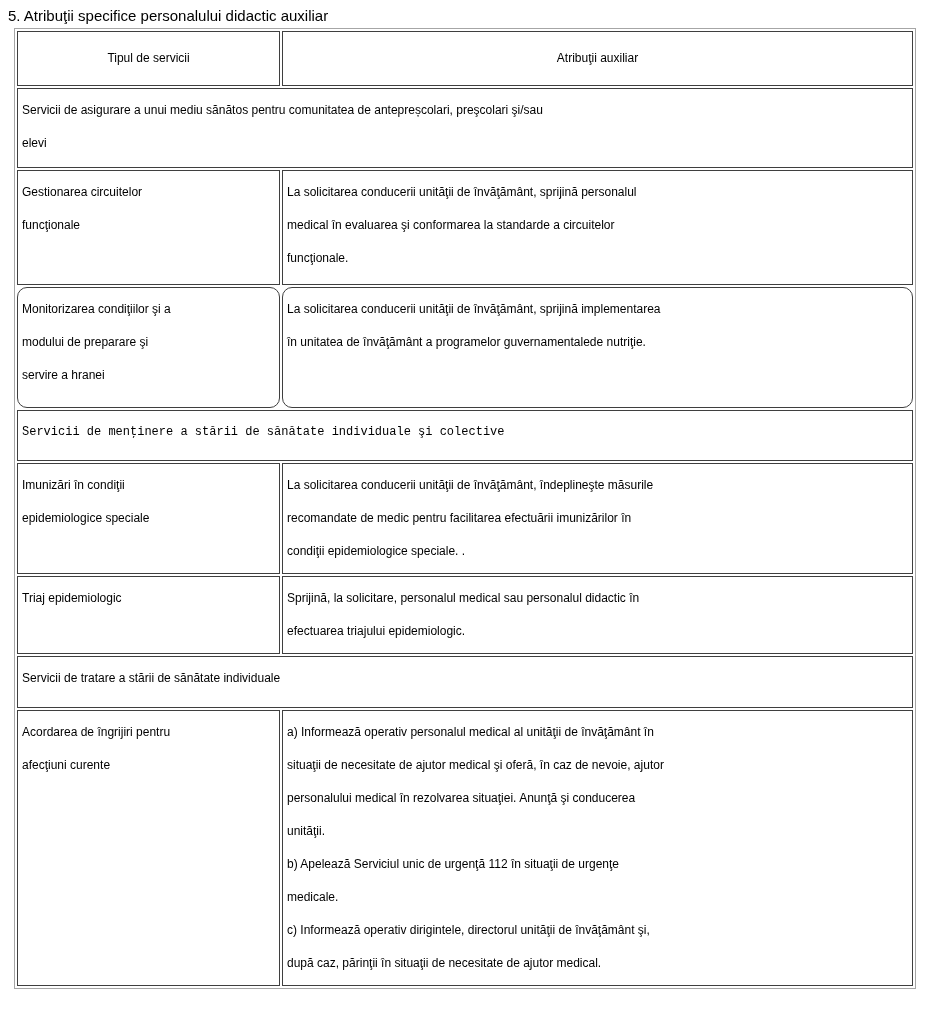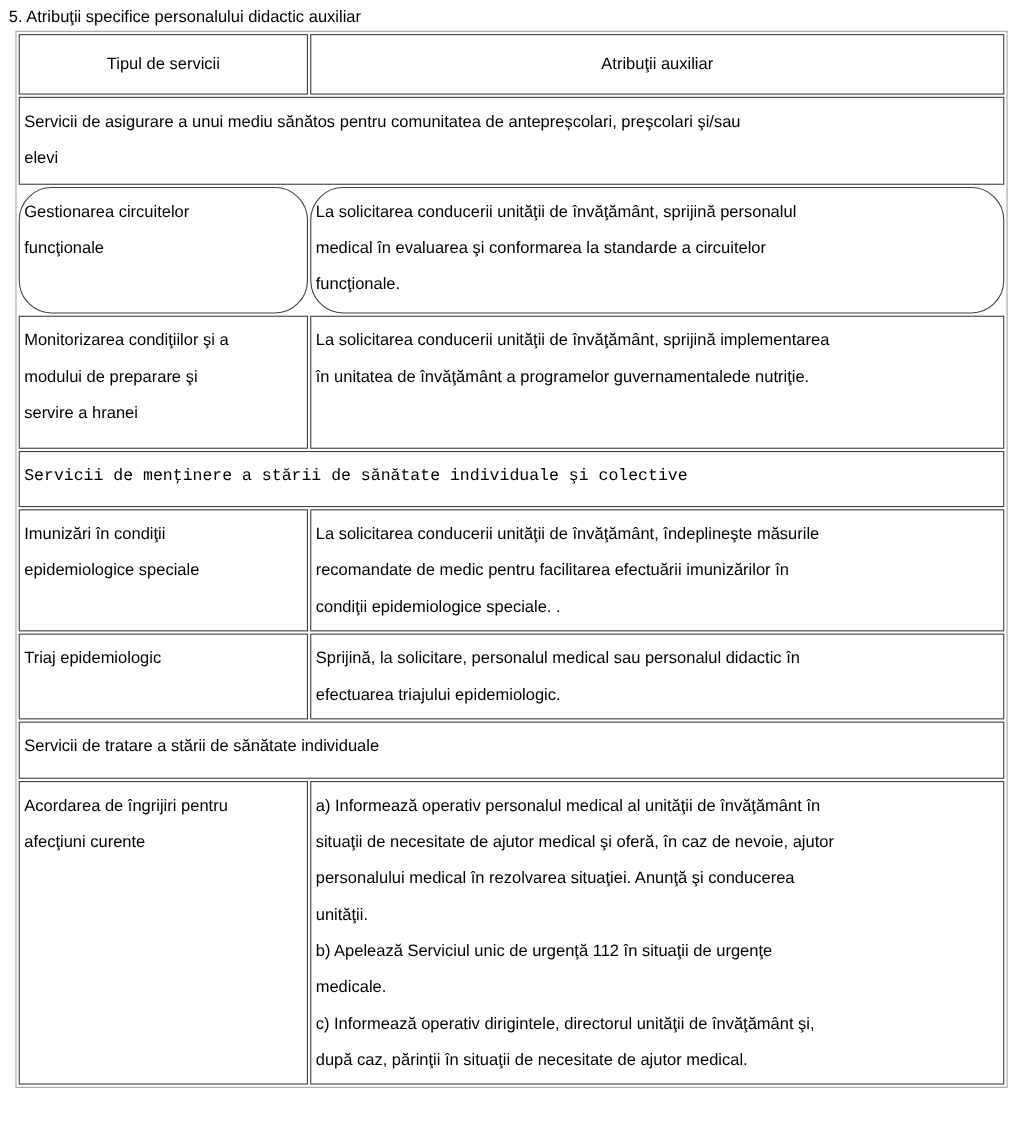--- a/index.html
+++ b/index.html
@@ -31,39 +31,39 @@
     border: 1px solid #a6a6a6;
     table-layout: fixed;
     width: 902px;
     background: #ffffff;
   }
   col.c1 { width: 263px; }
   col.c2 { width: auto; }
   th, td {
     border: 1px solid #3f3f3f;
     box-sizing: border-box;
-    font-size: 15px;
+    font-size: 12px;
     line-height: 33px;
     font-weight: 400;
     vertical-align: top;
     text-align: left;
     padding: 5px 6px 5px 4px;
     white-space: pre-line;
     overflow: hidden;
     background: #ffffff;
   }
   th {
     text-align: center;
     vertical-align: middle;
     height: 55px;
     padding: 0 4px;
   }
   tr.h-sec1  td { height: 80px; margin-left: 47px; }
-  tr.r-gest  td { height: 115px; border-radius: 30px; }
-  tr.r-monit td { height: 121px; }
+  tr.r-gest  td { height: 115px; }
+  tr.r-monit td { height: 121px; border-radius: 10px; }
   tr.h-sec2  td { height: 51px; font-family: Liberation Mono, monospace; }
   tr.r-imun  td { height: 98px; }
   tr.r-triaj td { height: 61px; }
   tr.h-sec3  td { height: 52px; }
   tr.r-acord td { height: 216px; }
 </style>
 </head>
 <body>
 
 <div class="page">

